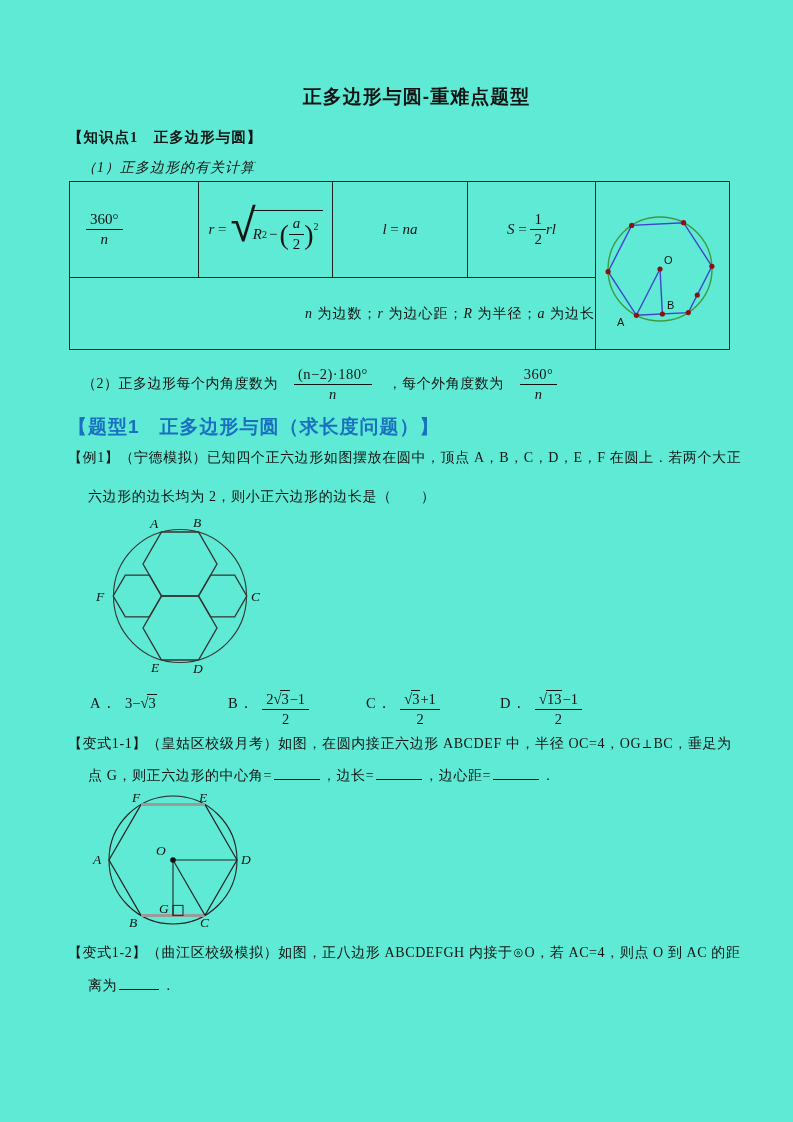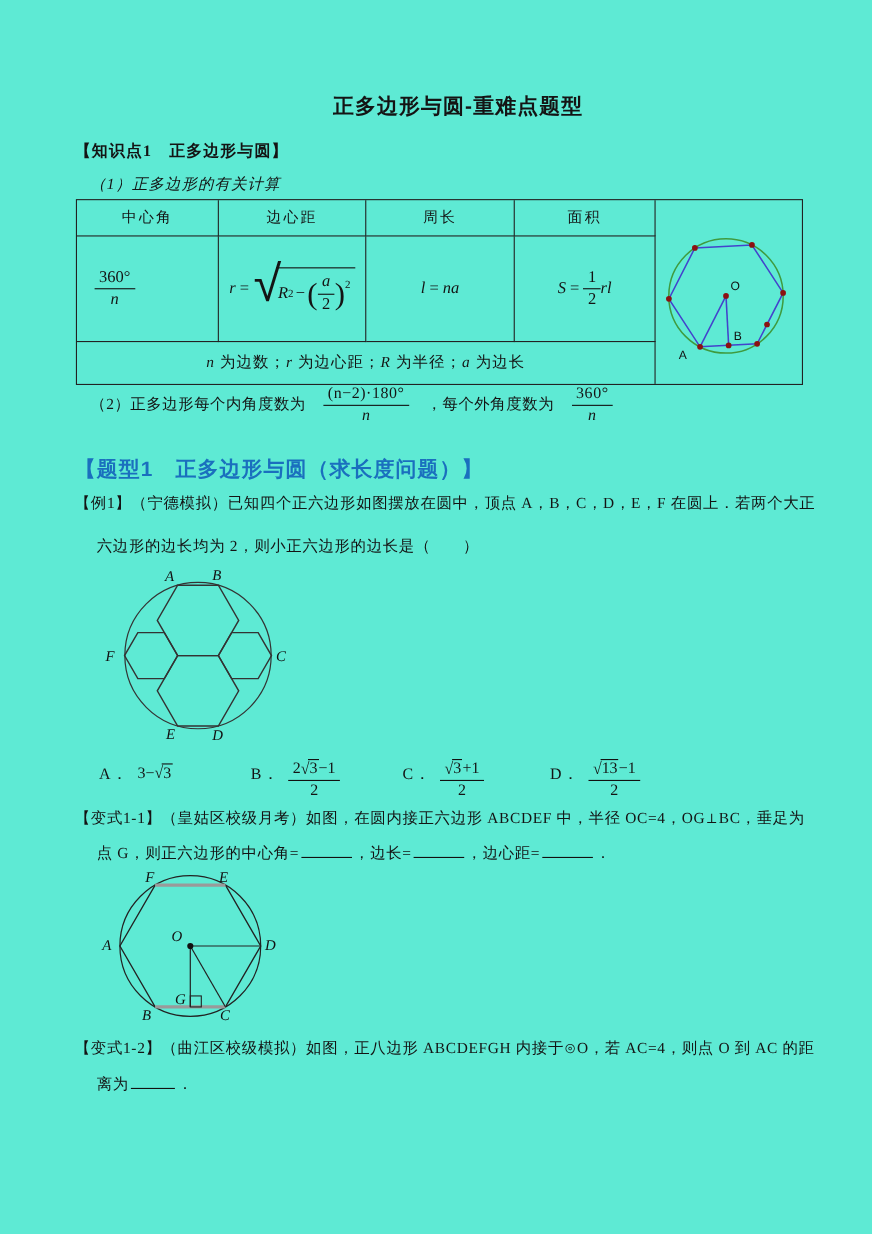--- a/index.html
+++ b/index.html
@@ -15,21 +15,21 @@
   
   .ktable{position:absolute;left:69px;top:181px;width:661px;height:169px;
           border:1.6px solid #222;box-sizing:border-box;display:flex;}
   .kt-left{width:526px;display:flex;flex-direction:column;}
   .kt-row{display:flex;}
   .kt-cell{box-sizing:border-box;border-right:1.4px solid #222;border-bottom:1.4px solid #222;
            display:flex;align-items:center;justify-content:center;}
   .kt-head .kt-cell{height:33px;font-size:13.5px;letter-spacing:2px;}
   .kt-formula .kt-cell{height:96px;font-size:15px;}
   .c1{width:129px;} .c2{width:134px;} .c3{width:135px;} .c4{width:128px;border-right:1.4px solid #222;}
-  .kt-foot{flex:1;border-right:1.4px solid #222;display:flex;align-items:center;justify-content:center;
+  .kt-foot{flex:1;border-right:1.4px solid #222;display:flex;align-items:center;justify-content:flex-end;
            font-size:14px;letter-spacing:1px;}
   .kt-diag{flex:1;position:relative;}
   .cell-left{justify-content:flex-start;padding-left:16px;}
 
   
   i.v{font-family:"Liberation Serif",serif;font-style:italic;}
   .frac{display:inline-block;vertical-align:middle;text-align:center;line-height:1.15;}
   .frac .num{display:block;padding:0 4px 1px;border-bottom:1.3px solid #111;}
   .frac .den{display:block;padding-top:1px;}
   sup{font-size:10px;}
@@ -38,21 +38,21 @@
   .bigsqrt .sym{font-family:"DejaVu Sans",sans-serif;font-size:46px;line-height:1;
                 transform:translateY(-4px);margin-right:-5px;font-weight:200;}
   .bigsqrt .body{display:inline-flex;align-items:center;border-top:1.5px solid #111;
                  margin-top:4px;padding:4px 4px 0 2px;font-size:15px;}
   .par{font-size:28px;font-weight:300;line-height:0.9;transform:translateY(1px);}
 
   .sqrt-s{white-space:nowrap;display:inline-block;}
   .sqrt-s .sym{display:inline-block;transform:scaleY(1.05);margin-right:-1px;}
   .sqrt-s .body{display:inline-block;border-top:1.2px solid #111;padding:0 1px;}
 
-  .angles-line{position:absolute;left:82px;top:344px;height:48px;display:flex;align-items:center;
+  .angles-line{position:absolute;left:82px;top:360px;height:48px;display:flex;align-items:center;
                font-size:14px;letter-spacing:0.5px;}
   .angles-line .frac{font-size:14.5px;margin:0 16px;}
   .angles-line .frac .den, .cell-ca .frac .den{font-style:italic;}
 
   .topic-heading{position:absolute;left:68px;top:414px;font-weight:bold;font-size:19px;
                  letter-spacing:1px;color:#1a6fbe;font-family:"Liberation Sans",sans-serif;}
 
   .tline{position:absolute;font-size:14px;letter-spacing:0.6px;white-space:nowrap;}
 
   
@@ -73,26 +73,20 @@
 
 <div class="page">
 
   <div class="title">正多边形与圆-重难点题型</div>
 
   <div class="kp-heading">【知识点1　正多边形与圆】</div>
   <div class="kp-item1">（1）正多边形的有关计算</div>
 
   <div class="ktable">
     <div class="kt-left">
-      <div class="kt-row kt-head">
-        <div class="kt-cell c1">中心角</div>
-        <div class="kt-cell c2">边心距</div>
-        <div class="kt-cell c3">周长</div>
-        <div class="kt-cell c4">面积</div>
-      </div>
       <div class="kt-row kt-formula">
         <div class="kt-cell c1 cell-left cell-ca">
           <span class="frac">
             <span class="num">360°</span>
             <span class="den">n</span>
           </span>
         </div>
         <div class="kt-cell c2">
           <i class="v">r</i>&nbsp;<span>=</span>
           <span class="bigsqrt">

